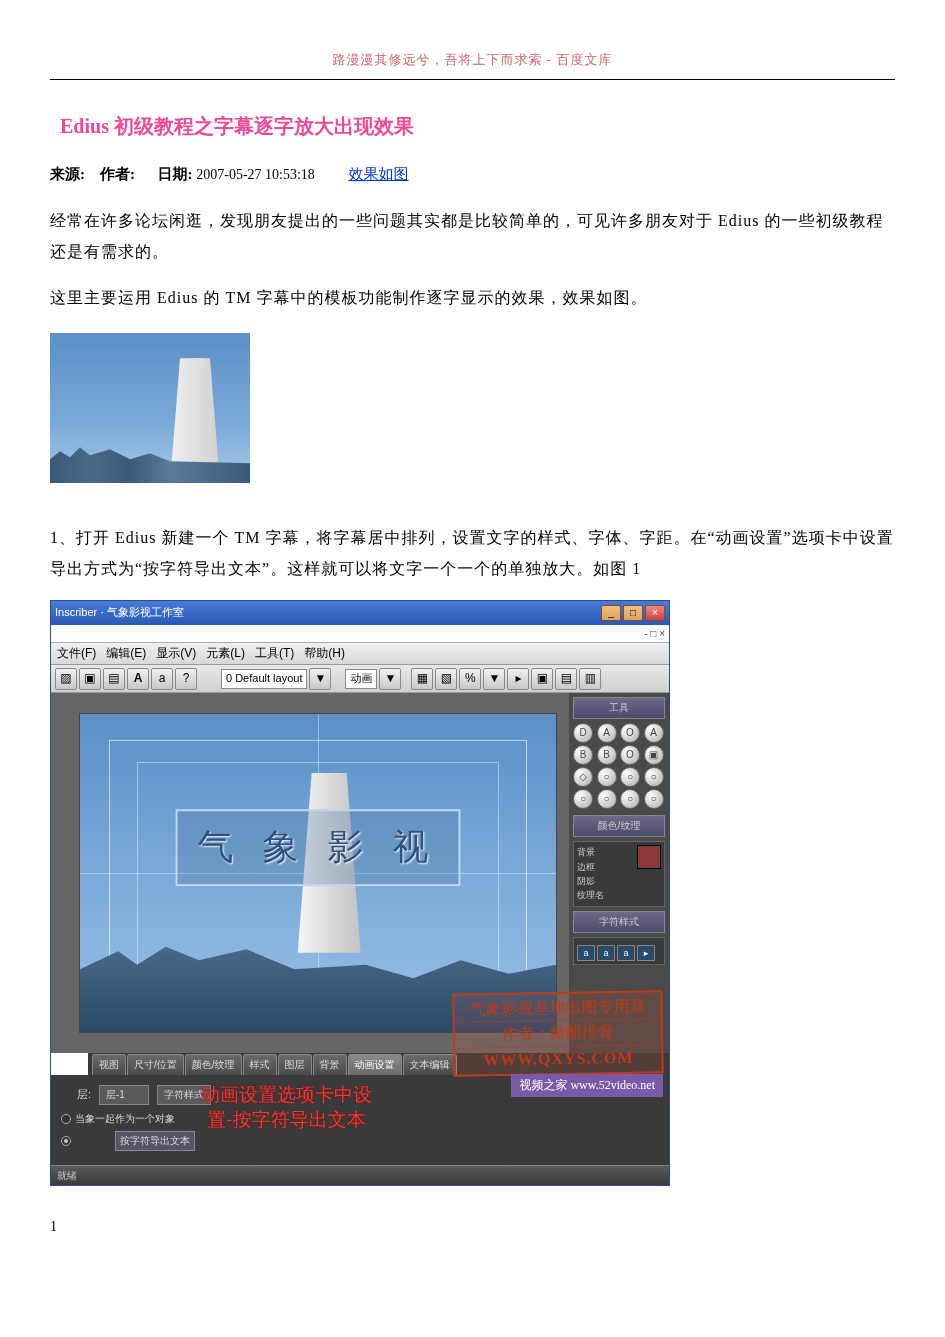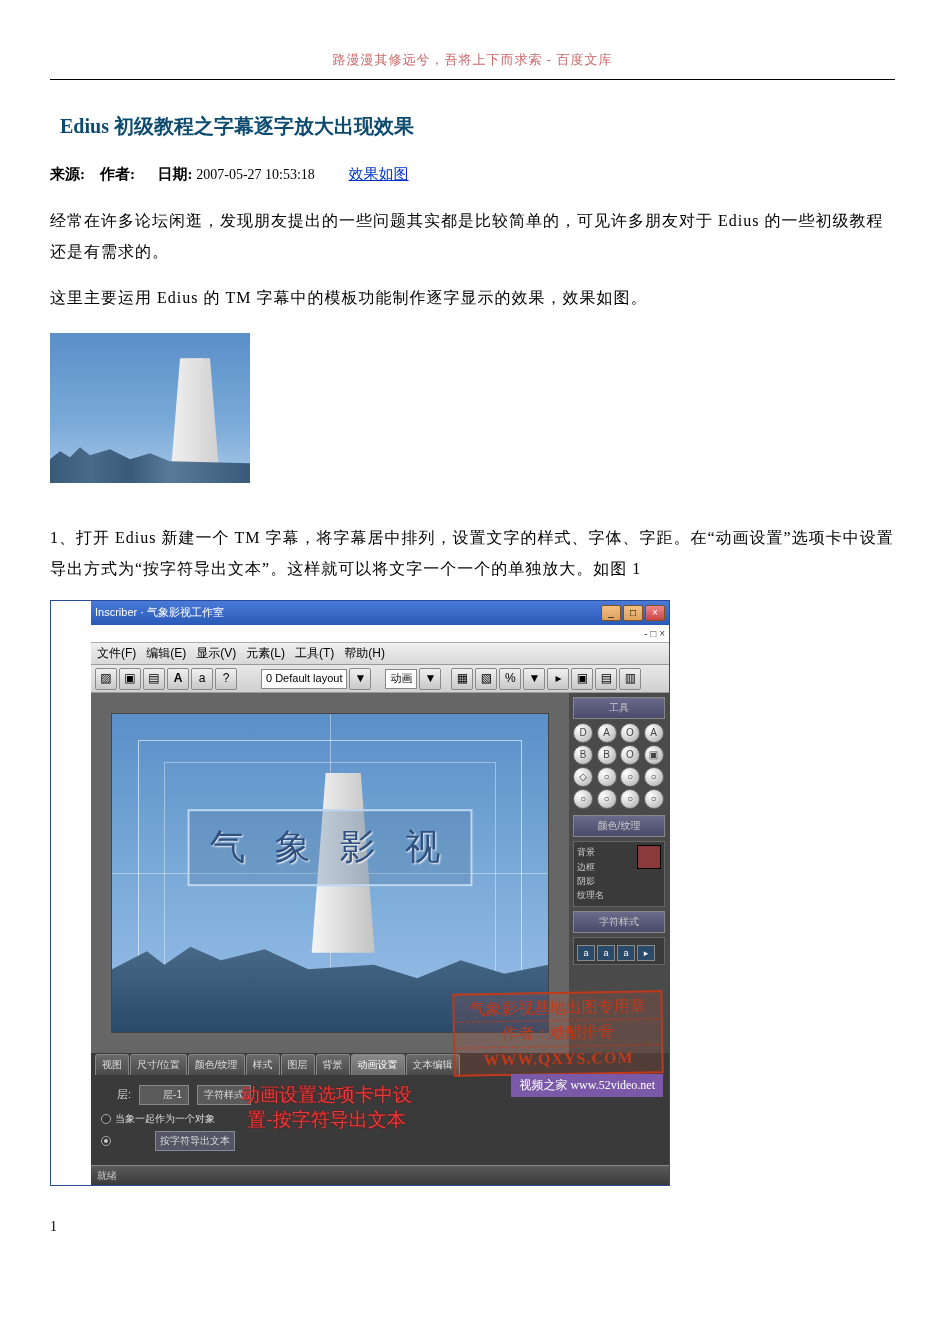--- a/index.html
+++ b/index.html
@@ -15,21 +15,21 @@
     .header-line {
       text-align: center;
       font-size: 13px;
       color: #c66;
       padding-bottom: 8px;
       border-bottom: 1px solid #000;
       margin-bottom: 30px;
       letter-spacing: 1px;
     }
     .title {
-      color: #0c4a6e;
+      color: #ec4899;
       font-size: 20px;
       font-weight: bold;
       margin: 20px 0 20px 10px;
       font-family: "SimSun", serif;
     }
     .meta-row {
       font-size: 15px;
       margin-bottom: 20px;
     }
     .meta-row .label { font-weight: bold; }
@@ -72,21 +72,20 @@
       clip-path: polygon(0 40%, 5% 20%, 10% 35%, 15% 10%, 20% 30%, 30% 15%, 40% 40%, 50% 25%, 60% 45%, 100% 50%, 100% 100%, 0 100%);
     }
     
     .app-window {
       width: 620px;
       border: 1px solid #2a4a9a;
       font-size: 11px;
       font-family: "SimSun", "Tahoma", sans-serif;
       margin-top: 10px;
       position: relative;
-      padding-left: 40px;
     }
     .titlebar {
       height: 24px;
       background: linear-gradient(to bottom, #4a7ad8, #2a5ab8);
       color: #fff;
       display: flex;
       align-items: center;
       padding: 0 4px;
       font-size: 11px;
     }
@@ -143,20 +142,21 @@
       padding: 20px;
       position: relative;
       height: 360px;
     }
     .canvas {
       width: 100%; height: 100%;
       background: linear-gradient(to bottom, #5a8fc8 0%, #7aaad8 50%, #9ac0e8 100%);
       border: 1px solid #444;
       position: relative;
       overflow: hidden;
+      margin-left: 8px;
     }
     .safezone {
       position: absolute;
       top: 8%; left: 6%; right: 6%; bottom: 8%;
       border: 1px solid rgba(255,255,255,0.6);
     }
     .safezone2 {
       position: absolute;
       top: 15%; left: 12%; right: 12%; bottom: 15%;
       border: 1px solid rgba(255,255,255,0.4);
@@ -234,20 +234,21 @@
       width:18px;height:16px;background:#2a4a6a;border:1px solid #888;
       font-size:9px;color:#fff;display:flex;align-items:center;justify-content:center;
     }
     .bottom-tabs {
       height: 22px;
       background: #3a3a3a;
       display: flex;
       align-items: flex-end;
       padding: 0 4px;
       gap: 1px;
+      margin-left: 37px;
     }
     .btab {
       background: linear-gradient(#6a6a6a,#4a4a4a);
       border: 1px solid #888;
       border-bottom: none;
       padding: 2px 6px;
       font-size: 10px;
       color: #ddd;
       border-radius: 3px 3px 0 0;
     }
@@ -257,21 +258,21 @@
       color: #ddd;
       padding: 10px;
       font-size: 11px;
       min-height: 90px;
       position: relative;
     }
     .bp-row { display:flex; align-items:center; gap:8px; margin-bottom:6px;}
     .bp-label { width:30px; text-align:right;}
     .bp-select {
       background:#5a5a5a; border:1px solid #888; padding:1px 6px;
-      font-size:10px; color:#ddd; min-width:50px;text-align:right;
+      font-size:10px; color:#ddd; min-width:50px;
     }
     .bp-radio { display:flex; align-items:center; gap:4px; font-size:10px;}
     .bp-radio .dot {
       width:10px;height:10px;border:1px solid #aaa;border-radius:50%;
       background:#333;display:inline-block;
     }
     .bp-radio .dot.on::after{
       content:"";display:block;width:4px;height:4px;background:#ccc;
       border-radius:50%;margin:2px;
     }

